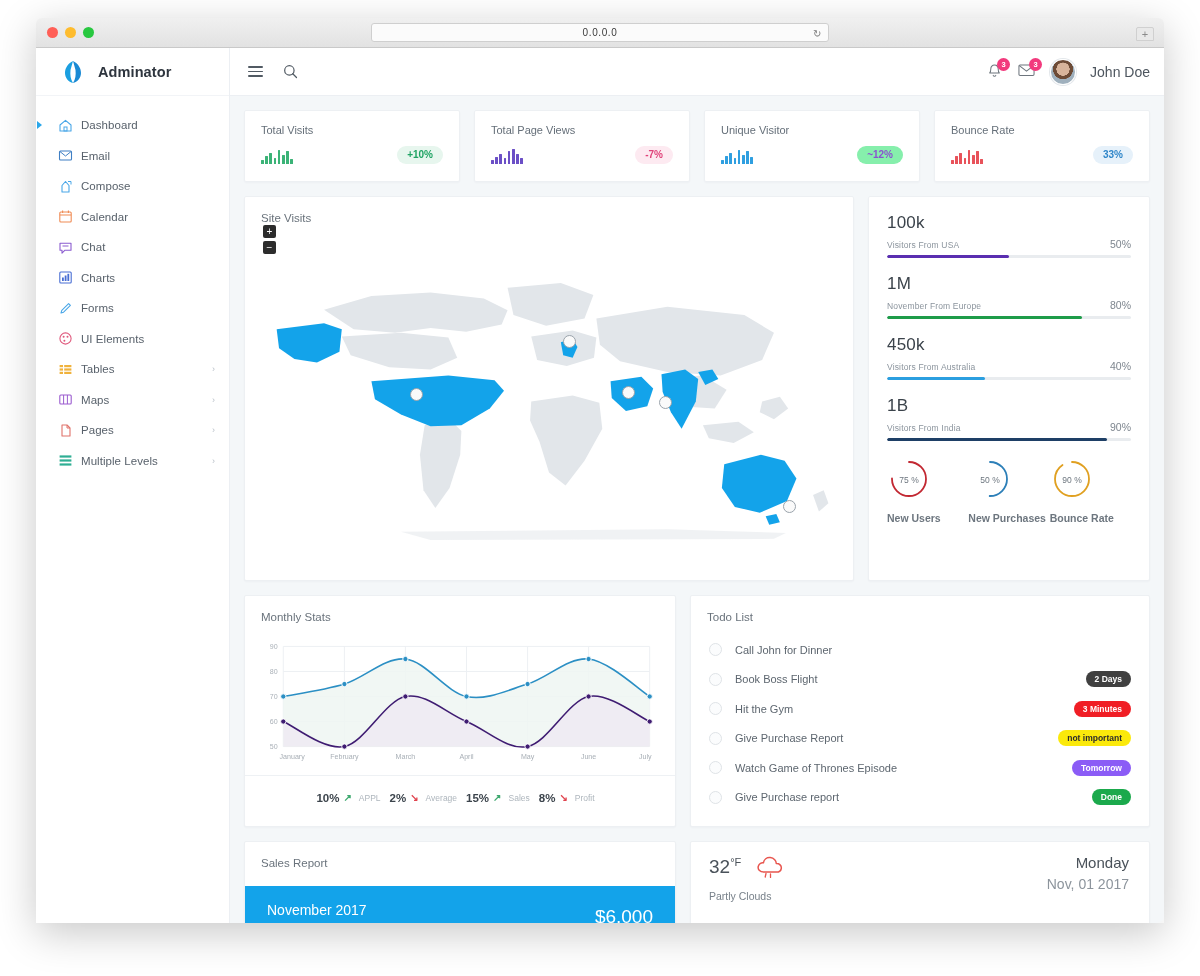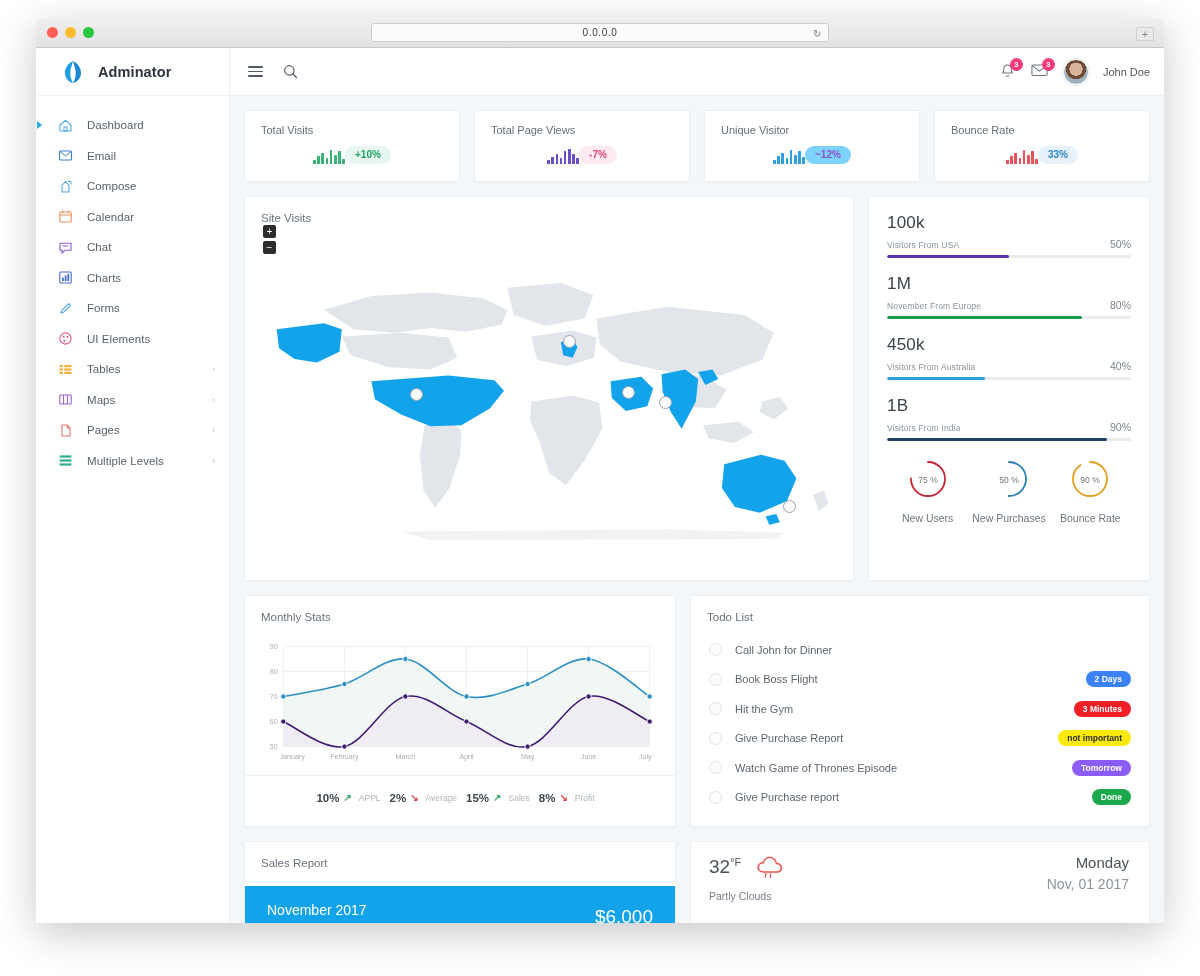--- a/index.html
+++ b/index.html
@@ -70,21 +70,21 @@
     border-bottom: 1px solid #f2f4f7;
   }
   .brand-logo { width: 26px; height: 26px; flex-shrink: 0; }
   .brand-name { font-size: 14.5px; color: #2e353e; font-weight: 700; letter-spacing: .1px; }
 
   .nav { padding-top: 14px; }
   .nav-item {
     position: relative;
     height: 30.5px;
     display: flex; align-items: center;
-    padding-left: 22px; gap: 14px;
+    padding-left: 22px; gap: 8px;
     cursor: pointer;
   }
   .nav-item .nav-icon { width: 15px; height: 15px; flex-shrink: 0; display:flex; align-items:center; justify-content:center;}
   .nav-label { font-size: 11.5px; color: #58616b; letter-spacing: .05px; }
   .nav-item.active::before {
     content: ""; position: absolute; left: 1px; top: 50%;
     transform: translateY(-50%);
     border-top: 4px solid transparent;
     border-bottom: 4px solid transparent;
     border-left: 5px solid #2aa7ea;
@@ -114,35 +114,35 @@
     border-radius: 7px; background: #f23a7d;
     color: #fff; font-size: 7.5px; line-height: 13px;
     text-align: center; font-weight: 700;
   }
   .avatar {
     width: 26px; height: 26px; border-radius: 50%;
     background: radial-gradient(circle at 50% 38%, #d8b49b 0 34%, #6d4b36 35% 52%, #9fb0bd 53% 100%);
     border: 1.5px solid #fff; box-shadow: 0 0 0 1px #e3e7eb;
     overflow: hidden; flex-shrink: 0;
   }
-  .username { font-size: 11px; color: #4d555e; }
+  .username { font-size: 14px; color: #4d555e; }
 
   
   .content { flex: 1; overflow: hidden; padding: 14px 14px 0 14px; }
   .row { display: flex; gap: 14px; margin-bottom: 14px; }
   .card {
     background: #fff; border: 1px solid #edf0f3;
     border-radius: 2px; box-shadow: 0 1px 2px rgba(20,30,50,0.03);
   }
   .card-title { font-size: 11.5px; color: #6a737c; padding: 15px 16px 0 16px; }
 
   
   .stat-card { flex: 1; height: 72px; padding: 13px 16px 0 16px; position: relative; }
   .stat-title { font-size: 11px; color: #656f79; }
-  .stat-row { display: flex; align-items: flex-end; justify-content: center; margin-top: 10px; }
+  .stat-row { display: flex; align-items: flex-end; justify-content: space-between; margin-top: 10px; }
   .spark { display: flex; align-items: flex-end; gap: 1.6px; height: 17px; }
   .spark i { display: block; width: 2.6px; border-radius: .5px; }
   .pill {
     font-size: 10px; font-weight: 700; border-radius: 11px;
     padding: 4px 10px; line-height: 1;
   }
 
   
   .map-card { flex: 1 1 auto; width: 640px; height: 385px; position: relative; }
   .map-wrap { position: absolute; inset: 34px 8px 8px 8px; }
@@ -162,22 +162,22 @@
   .visitors-card { width: 282px; flex-shrink: 0; height: 385px; padding: 16px 18px 0 18px; }
   .vstat { margin-bottom: 16px; }
   .vstat-num { font-size: 17px; color: #3b434b; font-weight: 400; letter-spacing: .2px; }
   .vstat-row { display: flex; justify-content: space-between; align-items: baseline; margin-top: 5px; }
   .vstat-label { font-size: 8.5px; color: #8b949d; letter-spacing: .15px; }
   .vstat-pct { font-size: 10.5px; color: #7e868f; }
   .vbar { height: 3px; background: #e9ecef; border-radius: 2px; margin-top: 5px; overflow: hidden; }
   .vbar i { display: block; height: 3px; border-radius: 2px; }
 
   .donuts { display: flex; justify-content: space-between; margin-top: 14px; }
-  .donut { text-align: center; width: 86px; }
-  .donut-label { font-size: 10.5px; color: #6d767f; margin-top: 7px; }
+  .donut { width: 86px; }
+  .donut-label { font-size: 10.5px; color: #6d767f; margin-top: 7px; font-weight: bold; }
 
   
   .monthly-card { flex: 1 1 auto; width: 456px; }
   .chart-area { padding: 12px 14px 0 10px; position: relative; height: 152px; }
   .chart-footer {
     border-top: 1px solid #eef1f4;
     height: 44px; display: flex; align-items: center; justify-content: center; 
   }
   .mini-stat { display: flex; align-items: center; gap: 4px; }
   .mini-val { font-size: 11.5px; font-weight: 700; color: #3c444c; }
@@ -452,21 +452,21 @@
                 <div class="spark">
                   <i style="height:4px;background:#2f9fe0"></i>
                   <i style="height:8px;background:#2f9fe0"></i>
                   <i style="height:11px;background:#2f9fe0"></i>
                   <i style="height:6px;background:#2f9fe0"></i>
                   <i style="height:14px;background:#2f9fe0"></i>
                   <i style="height:9px;background:#2f9fe0"></i>
                   <i style="height:13px;background:#2f9fe0"></i>
                   <i style="height:7px;background:#2f9fe0"></i>
                 </div>
-                <div class="pill" style="color:#8a52cf;background:#7dd3fc">~12%</div>
+                <div class="pill" style="color:#8a52cf;background:#86efac">~12%</div>
               </div>
             </div>
             <div class="card stat-card">
               <div class="stat-title">Bounce Rate</div>
               <div class="stat-row">
                 <div class="spark">
                   <i style="height:4px;background:#e8525a"></i>
                   <i style="height:8px;background:#e8525a"></i>
                   <i style="height:11px;background:#e8525a"></i>
                   <i style="height:6px;background:#e8525a"></i>
@@ -675,21 +675,21 @@
           <div class="card todo-card">
             <div class="card-title">Todo List</div>
             <div class="todo-list" id="todo-list">
                 <div class="todo-item">
                   <span class="todo-check"></span>
                   <span class="todo-text">Call John for Dinner</span>
                 </div>
                 <div class="todo-item">
                   <span class="todo-check"></span>
                   <span class="todo-text">Book Boss Flight</span>
-                  <span class="todo-badge" style="background:#3b82f6;color:#fff">2 Days</span>
+                  <span class="todo-badge" style="background:#404040;color:#fff">2 Days</span>
                 </div>
                 <div class="todo-item">
                   <span class="todo-check"></span>
                   <span class="todo-text">Hit the Gym</span>
                   <span class="todo-badge" style="background:#f01e25;color:#fff">3 Minutes</span>
                 </div>
                 <div class="todo-item">
                   <span class="todo-check"></span>
                   <span class="todo-text">Give Purchase Report</span>
                   <span class="todo-badge" style="background:#fbe90b;color:#2c2c2c">not important</span>

